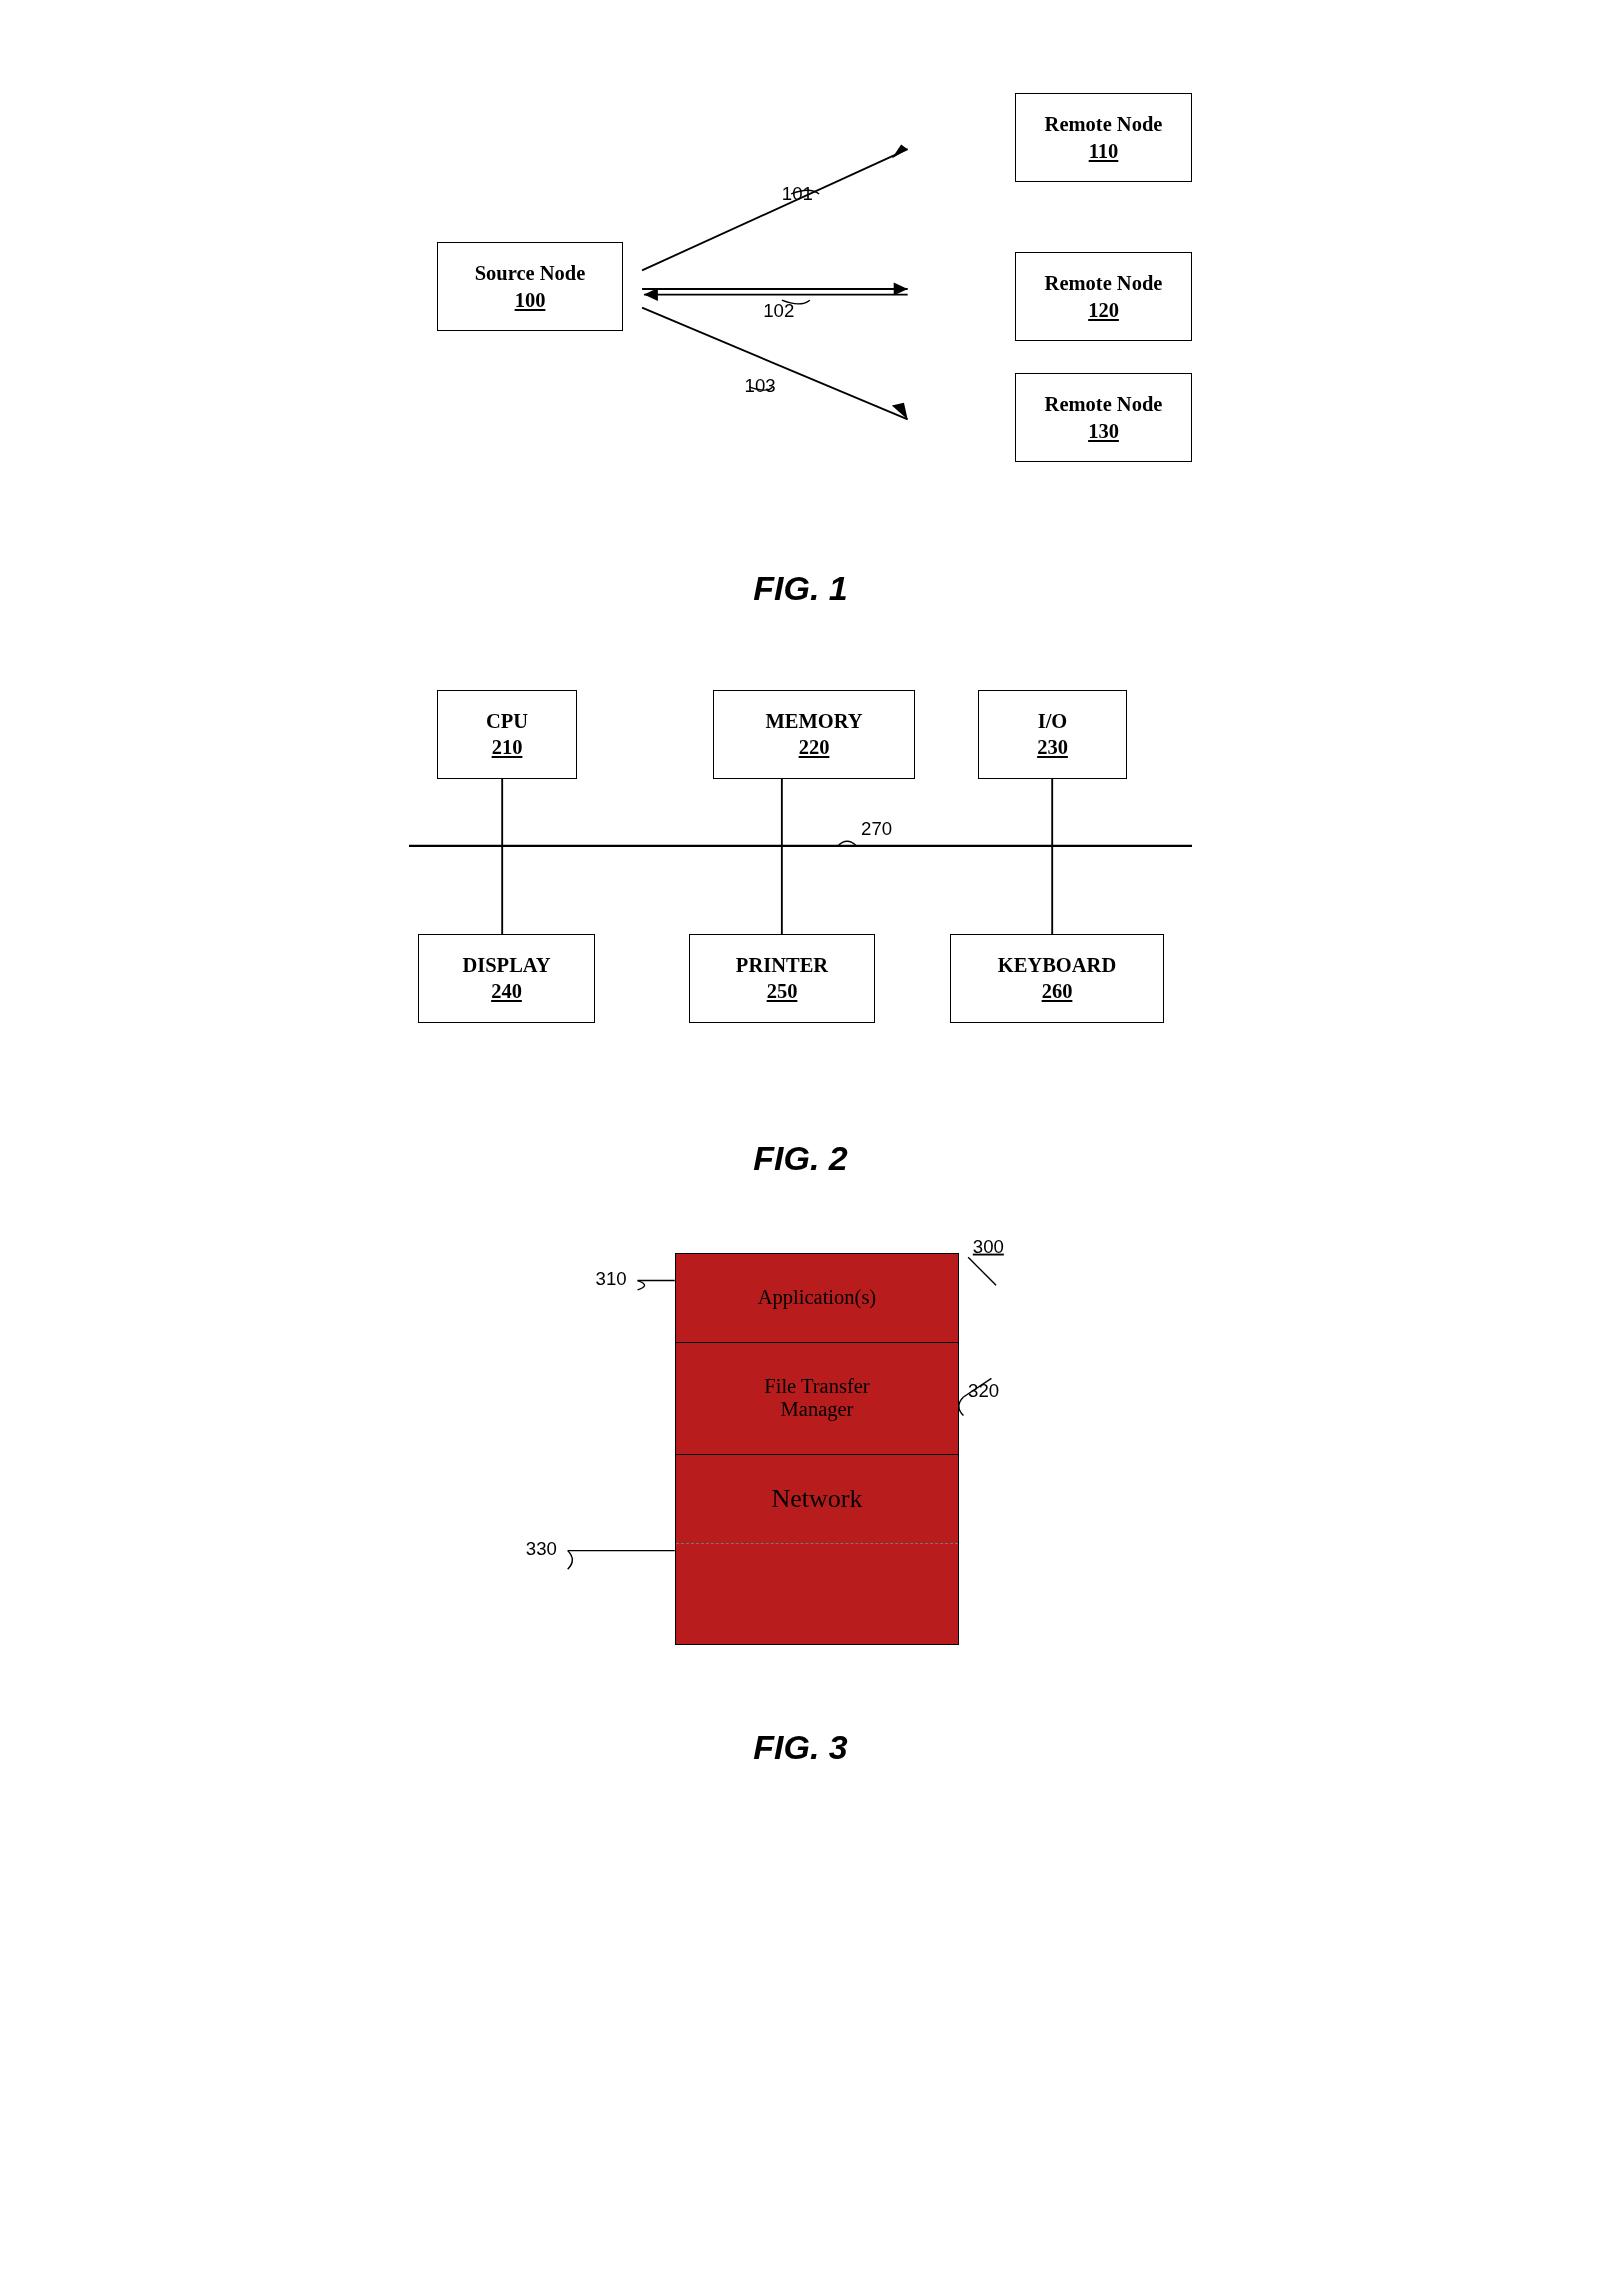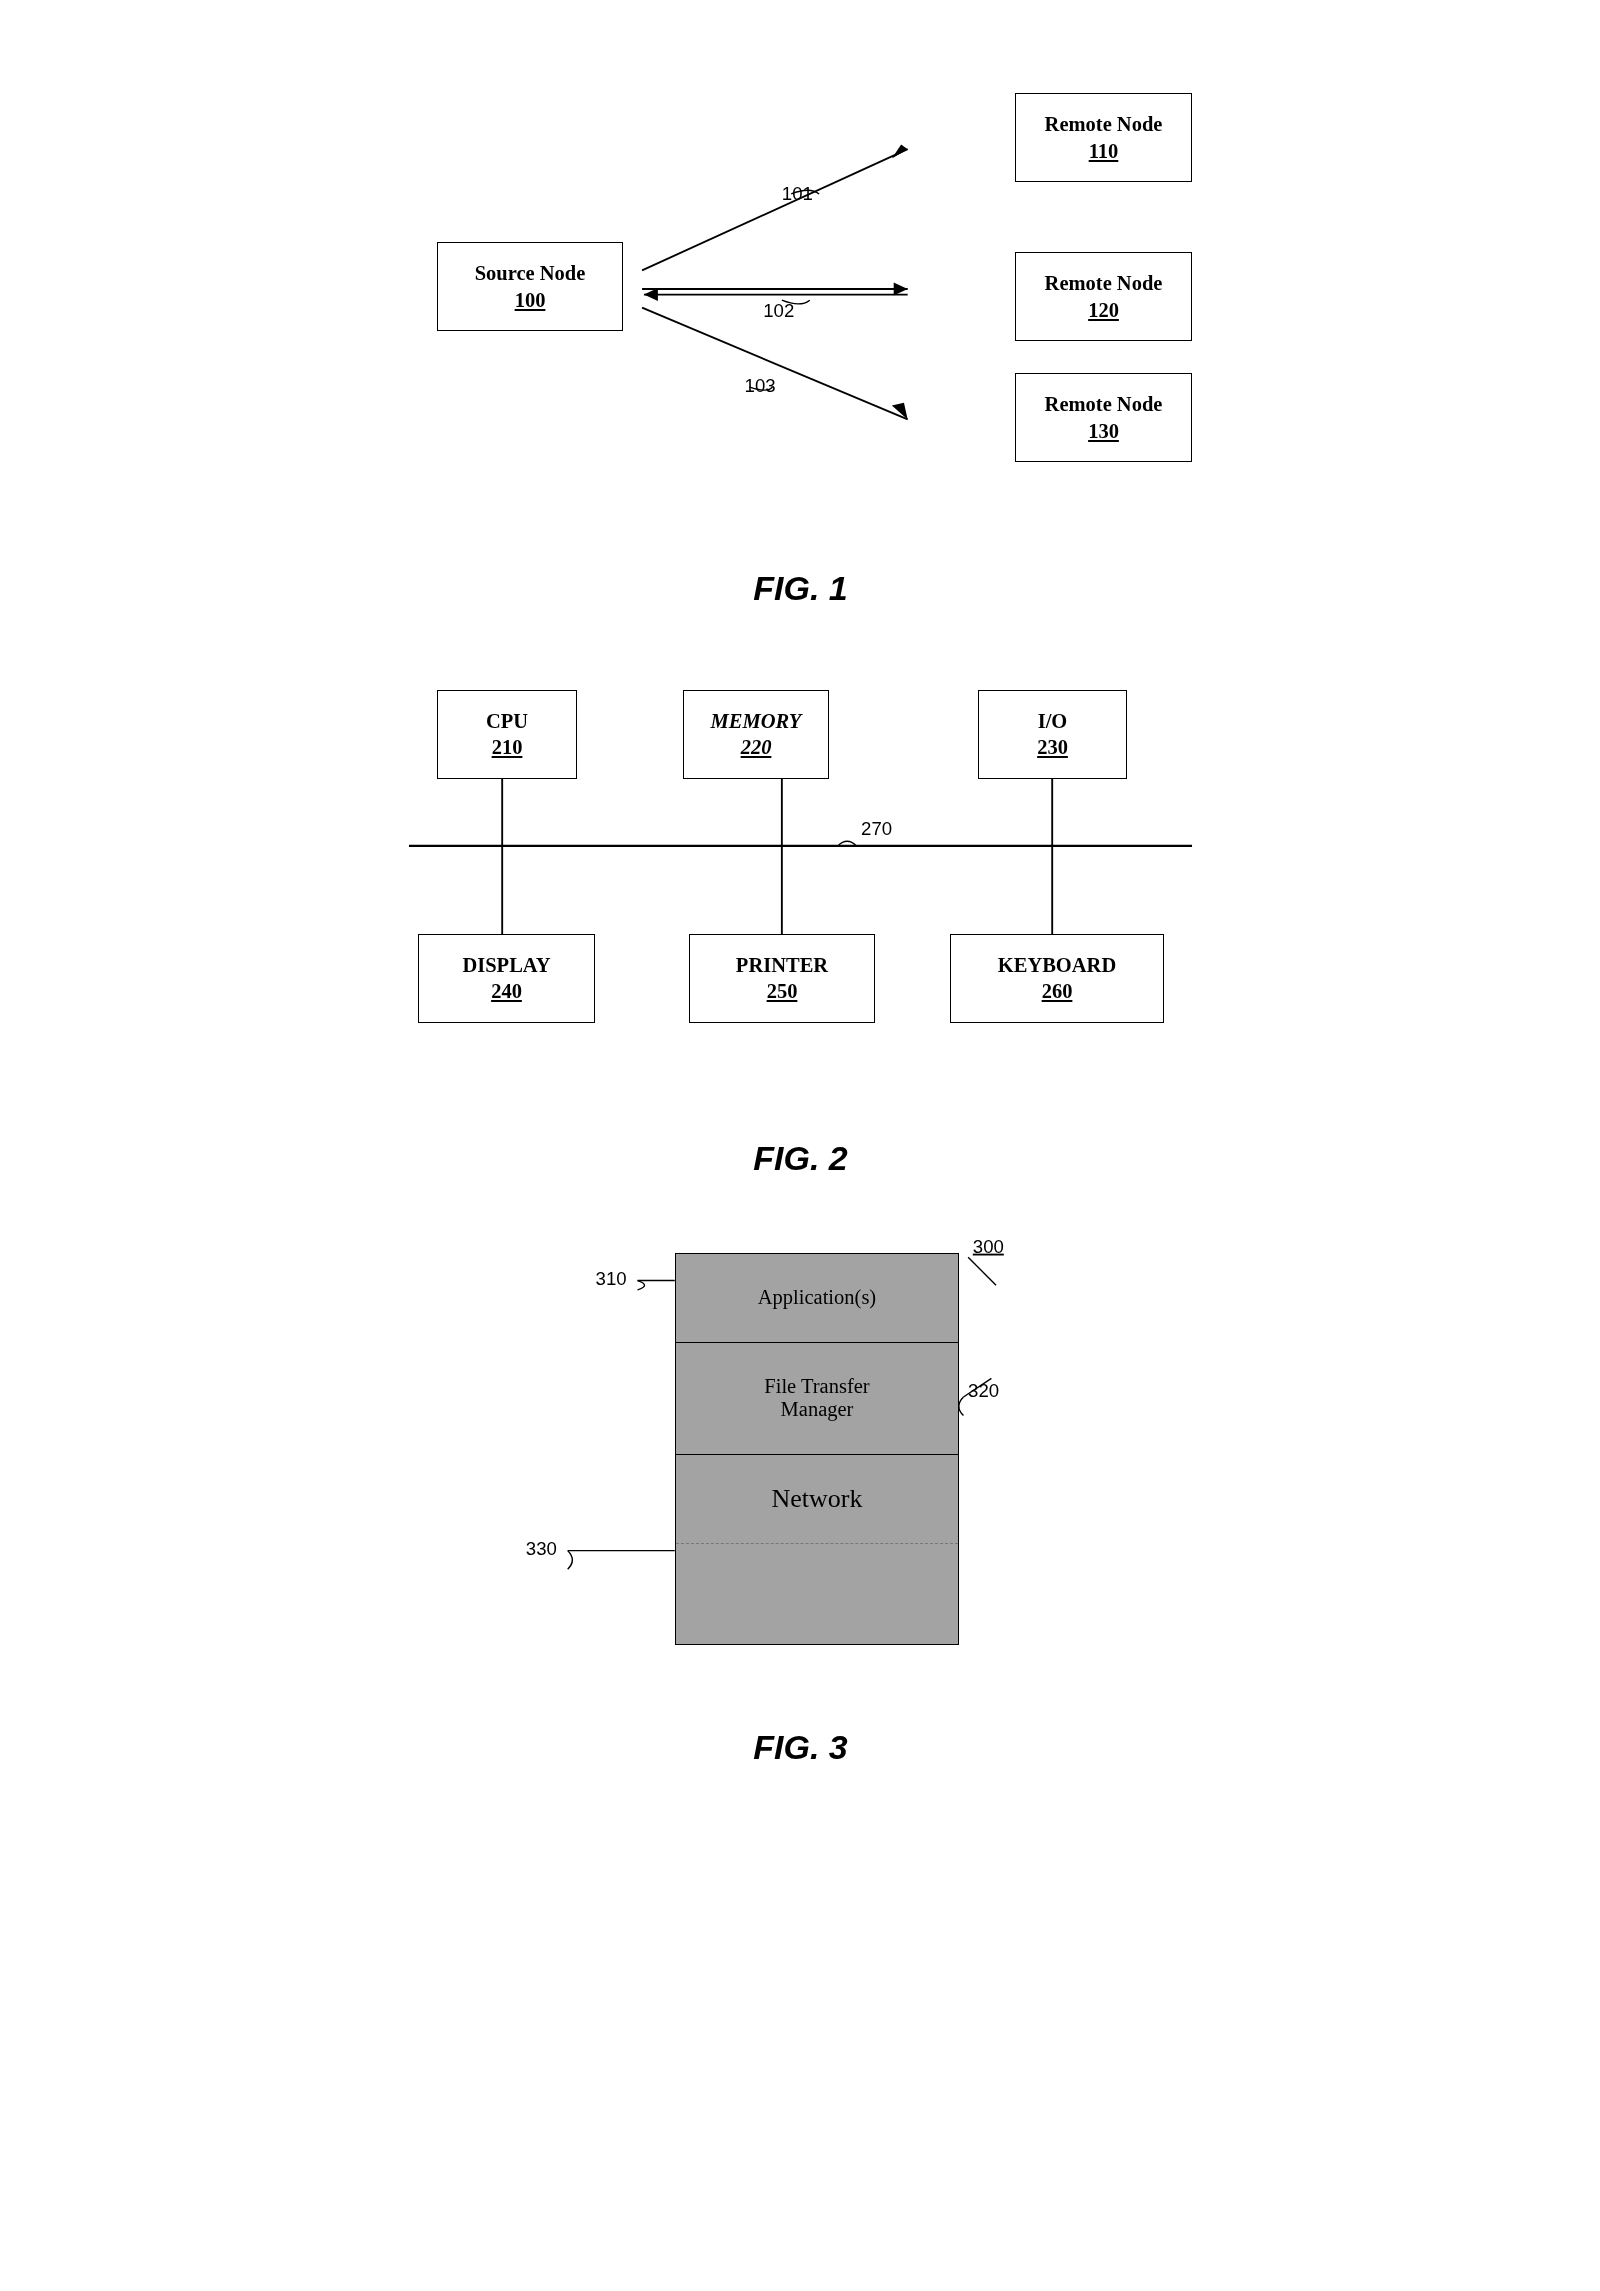--- a/index.html
+++ b/index.html
@@ -180,21 +180,21 @@
 
         <path d="M 490 195 Q 500 185 510 195" stroke="#000" stroke-width="1.5" fill="none"></path>
         <text x="515" y="183" font-size="20" font-family="Arial">270</text>
       </svg>
 
       <div class="node-box" style="left:56px; top:26px; width:140px;">
         <span>CPU</span><br>
         <span class="node-num">210</span>
       </div>
 
-      <div class="node-box" style="left:302px; top:26px; width:146px;font-style:italic;">
+      <div class="node-box" style="left:332px; top:26px; width:202px;">
         <span>MEMORY</span><br>
         <span class="node-num">220</span>
       </div>
 
       <div class="node-box" style="left:597px; top:26px; width:149px;">
         <span>I/O</span><br>
         <span class="node-num">230</span>
       </div>
 
       <div class="node-box" style="left:37px; top:270px; width:177px;">
@@ -231,21 +231,21 @@
         <path d="M 525 175 Q 515 185 525 195" stroke="#000" stroke-width="1.5" fill="none"></path>
         <text x="530" y="175" font-size="20" font-family="Arial">320</text>
 
         <line x1="100" y1="340" x2="215" y2="340" stroke="#000" stroke-width="1.5"></line>
         <text x="55" y="345" font-size="20" font-family="Arial">330</text>
         <path d="M 100 340 Q 110 350 100 360" stroke="#000" stroke-width="1.5" fill="none"></path>
 
         <line x1="216" y1="350" x2="520" y2="350" stroke="#000" stroke-width="1.5" stroke-dasharray="6,4"></line>
       </svg>
 
-      <div style="position:absolute; left:201px; top:18.6px; width:284px; height:392px; border:1.9px solid #000; background:#a3a3a3;">
+      <div style="position:absolute; left:201px; top:18.6px; width:284px; height:392px; border:1.9px solid #000; background:#b91c1c;">
 
         <div style="width:100%; height:89px; border-bottom:1.9px solid #000; display:flex; align-items:center; justify-content:center; font-size:20.5px; font-weight:normal;">
           <span>Application(s)</span>
         </div>
 
         <div style="width:100%; height:112px; border-bottom:1.9px solid #000; display:flex; align-items:center; justify-content:center; font-size:20.5px; font-weight:normal; text-align:center; padding:4.7px;">
           <span style="white-space:pre-line;">File Transfer
 Manager</span>
         </div>
 

